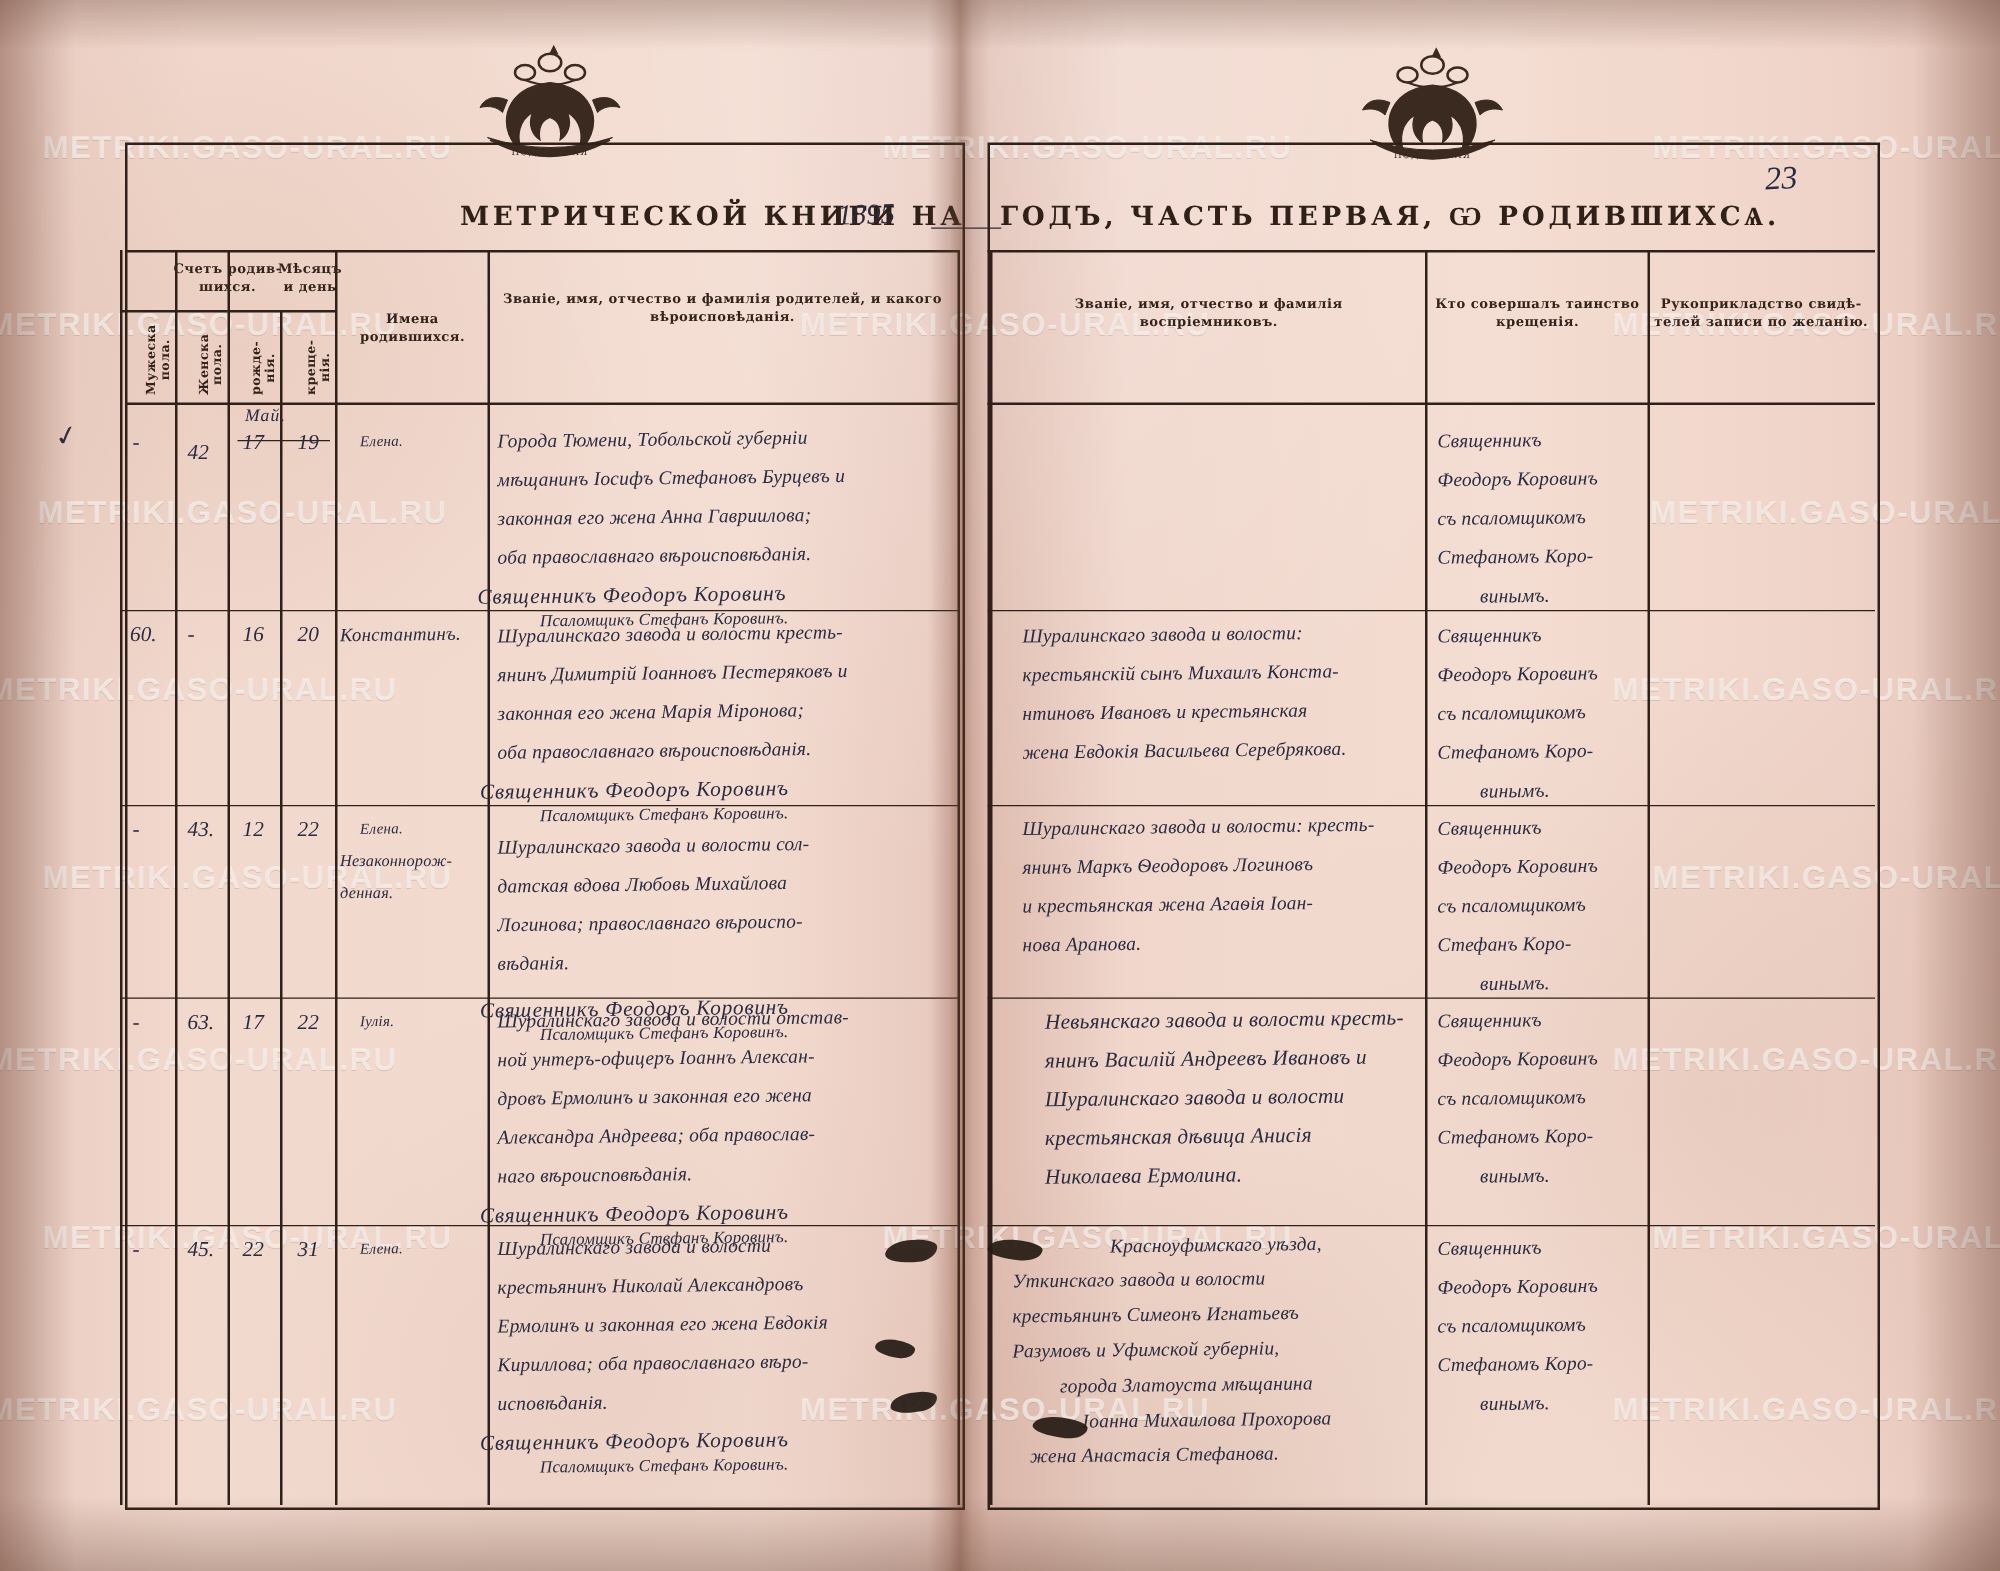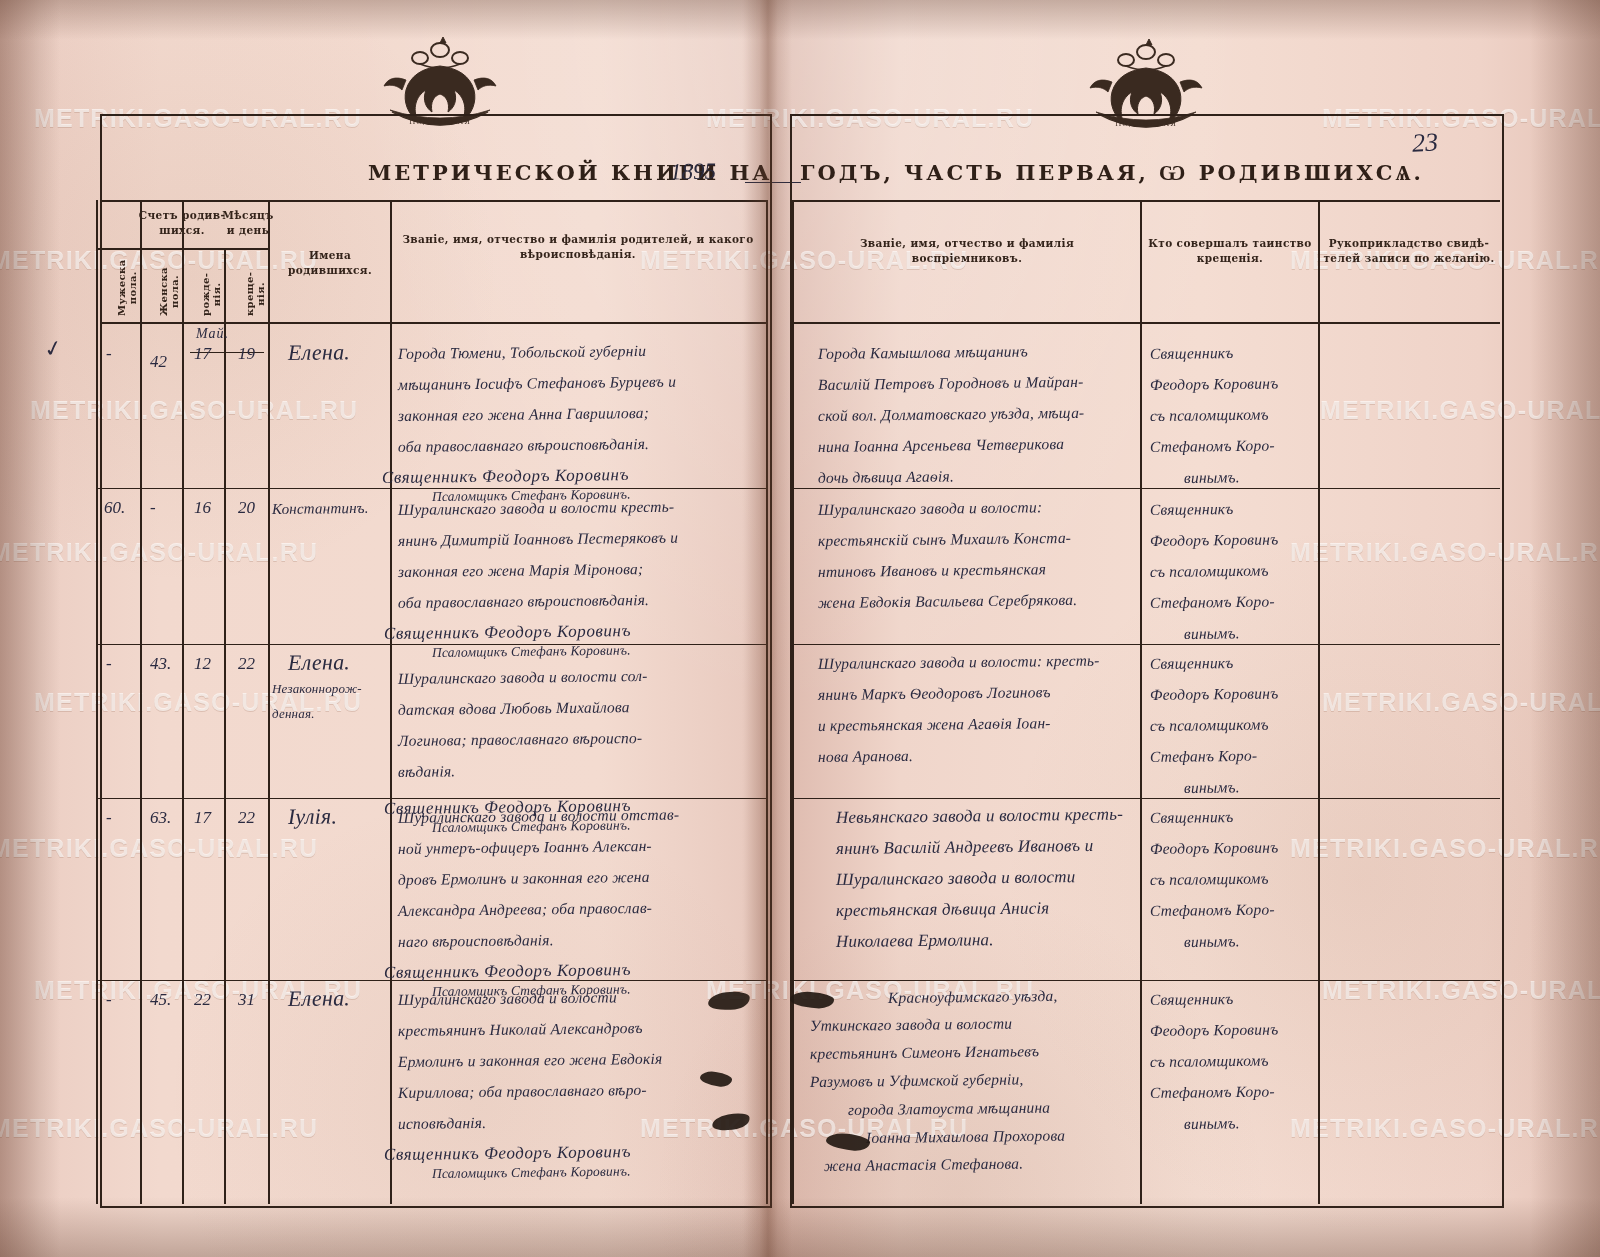--- a/index.html
+++ b/index.html
@@ -150,21 +150,21 @@
     transform-origin: left top;
     white-space: nowrap;
     letter-spacing: 0.4px;
   }
   .hw-cell {
     position: absolute;
     font-family: "Liberation Serif", serif;
     font-style: italic;
     color: #2a2a40;
     line-height: 30px;
-    font-size: 22px;
+    font-size: 12px;
     letter-spacing: 0.2px;
   }
   .hw-cell div { transform: rotate(-0.7deg); transform-origin: left center; }
   .hw-sign {
     font-size: 17px;
     letter-spacing: 0.6px;
   }
   .hw-sub {
     font-size: 13.5px;
   }
@@ -359,27 +359,20 @@
 
   <div class="hw-cell" style="left:398px; top:338px; width:368px; font-size:15.5px; line-height:31px;">
     <div>Города Тюмени, Тобольской губернiи</div>
     <div>мѣщанинъ Iосифъ Стефановъ Бурцевъ и</div>
     <div>законная его жена Анна Гавриилова;</div>
     <div>оба православнаго вѣроисповѣданiя.</div>
     <div class="hw-sign" style="margin-left:-16px;">Священникъ Феодоръ Коровинъ</div>
     <div class="hw-sub" style="margin-left:34px; margin-top:-12px;">Псаломщикъ Стефанъ Коровинъ.</div>
   </div>
 
-  <div class="hw-cell" style="left:818px; top:338px; width:318px; font-size:15.5px; line-height:31px;">
-    <div>Города Камышлова мѣщанинъ</div>
-    <div>Василiй Петровъ Городновъ и Майран-</div>
-    <div>ской вол. Долматовскаго уѣзда, мѣща-</div>
-    <div>нина Iоанна Арсеньева Четверикова</div>
-    <div>дочь дѣвица Агаѳiя.</div>
-  </div>
 
   <div class="hw-cell" style="left:1150px; top:338px; width:166px; font-size:15.5px; line-height:31px;">
     <div>Священникъ</div>
     <div>Феодоръ Коровинъ</div>
     <div>съ псаломщикомъ</div>
     <div>Стефаномъ  Коро-</div>
     <div style="margin-left:34px;">винымъ.</div>
   </div>
 
   <div class="hw-num" style="left:104px; top:498px;">60.</div>

